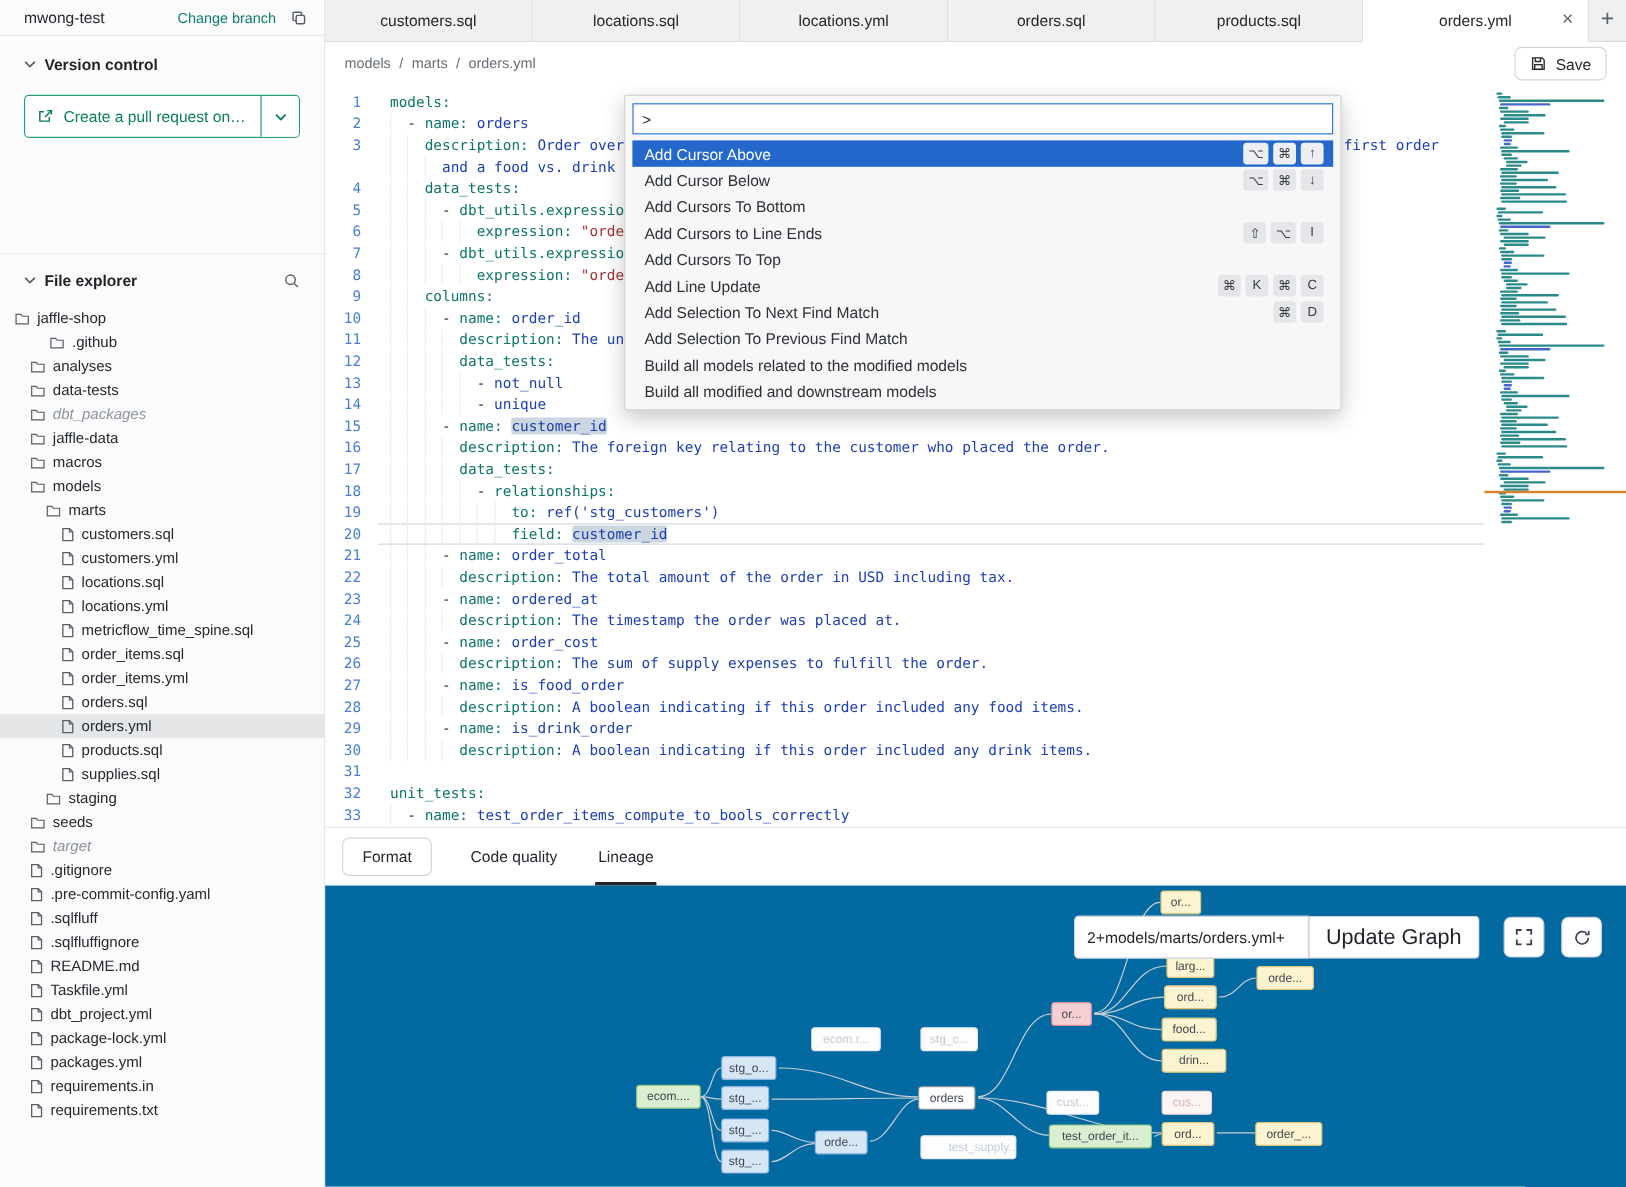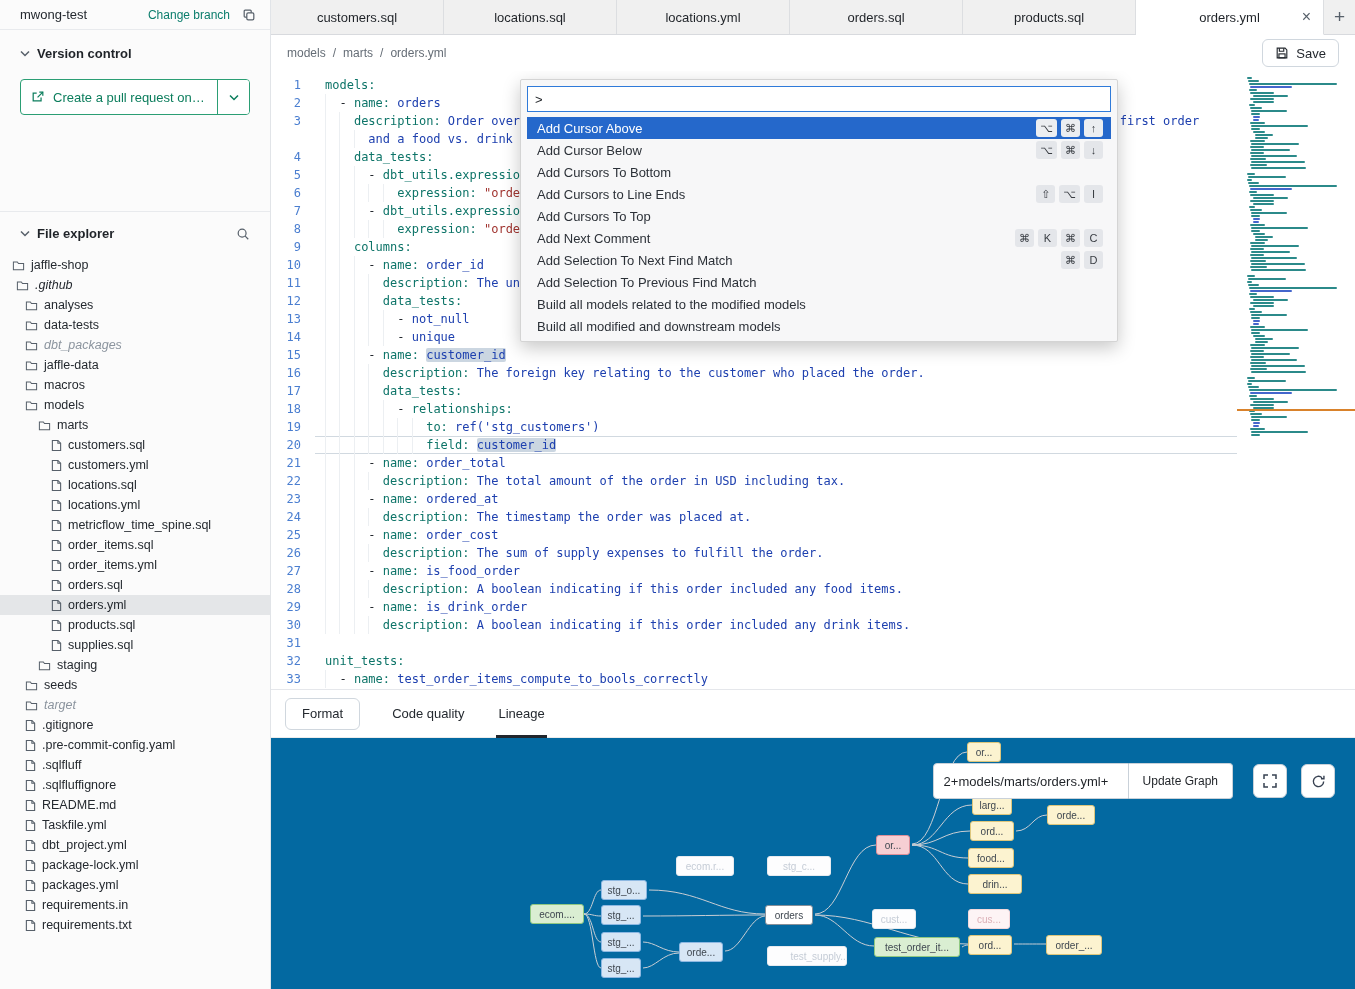--- a/index.html
+++ b/index.html
@@ -80,21 +80,21 @@
   .node{position:absolute;height:20px;border:1px solid;border-radius:3px;display:flex;align-items:center;justify-content:center;font-size:10px;color:#3f4750;background:#fff;padding:0 3px;white-space:nowrap;overflow:hidden;cursor:pointer;}
   .node.green{background:#daeed2;border-color:#8fc882;}
   .node.blue{background:#d7e6f5;border-color:#8db8e2;}
   .node.yellow{background:#fcf3d0;border-color:#ddc67c;}
   .node.red{background:#f6cfd3;border-color:#dd8f99;}
   .node.white{background:#fff;border-color:#878f98;}
   .node.faded{background:#fdfdfe;border-color:#e6eaef;color:#c5ccd6;}
   .node.faded-pink{background:#fdf4f5;border-color:#f3d8db;color:#dbb0b6;}
   .lin-search{position:absolute;top:25px;right:122px;display:flex;height:36px;}
   .lin-search input{width:196px;height:36px;border:1px solid #c9d1d9;border-radius:4px 0 0 4px;background:#fff;padding:0 10px;font-size:13px;color:#1f2328;outline:none;font-family:"Liberation Sans",sans-serif;}
-  .lin-search button{height:36px;padding:0 14px;border:1px solid #c9d1d9;border-left:none;border-radius:0 4px 4px 0;background:#fff;font-size:12px;color:#1f2328;cursor:pointer;font-family:"Liberation Sans",sans-serif;}
+  .lin-search button{height:36px;padding:0 14px;border:1px solid #c9d1d9;border-left:none;border-radius:0 4px 4px 0;background:#fff;font-size:18px;color:#1f2328;cursor:pointer;font-family:"Liberation Sans",sans-serif;}
   .icon-btn{position:absolute;width:34px;height:34px;border:1px solid #c9d1d9;border-radius:6px;background:#fff;display:flex;align-items:center;justify-content:center;color:#374151;cursor:pointer;}
   .btn-fullscreen{top:26px;right:68px;}
   .btn-refresh{top:26px;right:20px;}
 </style>
 </head>
 <body>
 
 <div class="app">
 
   <aside class="sidebar">
@@ -153,21 +153,21 @@
 
     <div class="file-tree" id="file-tree">
         <div class="tree-row" style="padding-left: 12px;">
           <span class="tree-icon">
             <svg width="13" height="11" viewBox="0 0 16 14" fill="none" stroke="currentColor" stroke-width="1.3">
               <path d="M1.5 12.5v-10h5l1.5 2h6.5v8z"></path>
             </svg>
           </span>
           <span class="tree-label">jaffle-shop</span>
         </div>
-        <div class="tree-row" style="padding-left: 16px; font-style: italic;">
+        <div class="tree-row" style="padding-left: 41px;">
           <span class="tree-icon">
             <svg width="13" height="11" viewBox="0 0 16 14" fill="none" stroke="currentColor" stroke-width="1.3">
               <path d="M1.5 12.5v-10h5l1.5 2h6.5v8z"></path>
             </svg>
           </span>
           <span class="tree-label">.github</span>
         </div>
         <div class="tree-row" style="padding-left: 25px;">
           <span class="tree-icon">
             <svg width="13" height="11" viewBox="0 0 16 14" fill="none" stroke="currentColor" stroke-width="1.3">
@@ -687,21 +687,21 @@
               <span class="p-keys">
                 <span class="kbd">⇧</span>
                 <span class="kbd">⌥</span>
                 <span class="kbd">I</span>
               </span>
             </div>
             <div class="p-item">
               <span>Add Cursors To Top</span>
             </div>
             <div class="p-item">
-              <span>Add Next Comment</span>
+              <span>Add Line Update</span>
               <span class="p-keys">
                 <span class="kbd">⌘</span>
                 <span class="kbd">K</span>
                 <span class="kbd">⌘</span>
                 <span class="kbd">C</span>
               </span>
             </div>
             <div class="p-item">
               <span>Add Selection To Next Find Match</span>
               <span class="p-keys">
@@ -764,21 +764,21 @@
           <div class="node red" style="left: 605px; top: 97px; width: 34px;">or...</div>
           <div class="node yellow" style="left: 776px; top: 67px; width: 48px;">orde...</div>
           <div class="node green" style="left: 259px; top: 166px; width: 54px;">ecom....</div>
           <div class="node blue" style="left: 330px; top: 142px; width: 46px;">stg_o...</div>
           <div class="node blue" style="left: 330px; top: 167px; width: 40px;">stg_...</div>
           <div class="node blue" style="left: 330px; top: 194px; width: 40px;">stg_...</div>
           <div class="node blue" style="left: 330px; top: 220px; width: 40px;">stg_...</div>
           <div class="node blue" style="left: 408px; top: 204px; width: 44px;">orde...</div>
           <div class="node white" style="left: 494px; top: 167px; width: 48px;">orders</div>
           <div class="node faded" style="left: 405px; top: 118px; width: 58px;">ecom.r...</div>
-          <div class="node faded" style="left: 496px; top: 118px; width: 64px;">stg_c...</div>
+          <div class="node faded" style="left: 496px; top: 118px; width: 48px;">stg_c...</div>
           <div class="node faded" style="left: 601px; top: 171px; width: 44px;">cust...</div>
           <div class="node faded-pink" style="left: 697px; top: 171px; width: 42px;">cus...</div>
           <div class="node green" style="left: 603px; top: 199px; width: 86px;">test_order_it...</div>
           <div class="node yellow" style="left: 697px; top: 197px; width: 44px;">ord...</div>
           <div class="node yellow" style="left: 775px; top: 197px; width: 56px;">order_...</div>
           <div class="node faded" style="left: 496px; top: 208px; width: 80px; padding-left: 28px;">test_supply...</div>
         </div>
 
       <div class="lin-search">
         <input value="2+models/marts/orders.yml+" style="">

